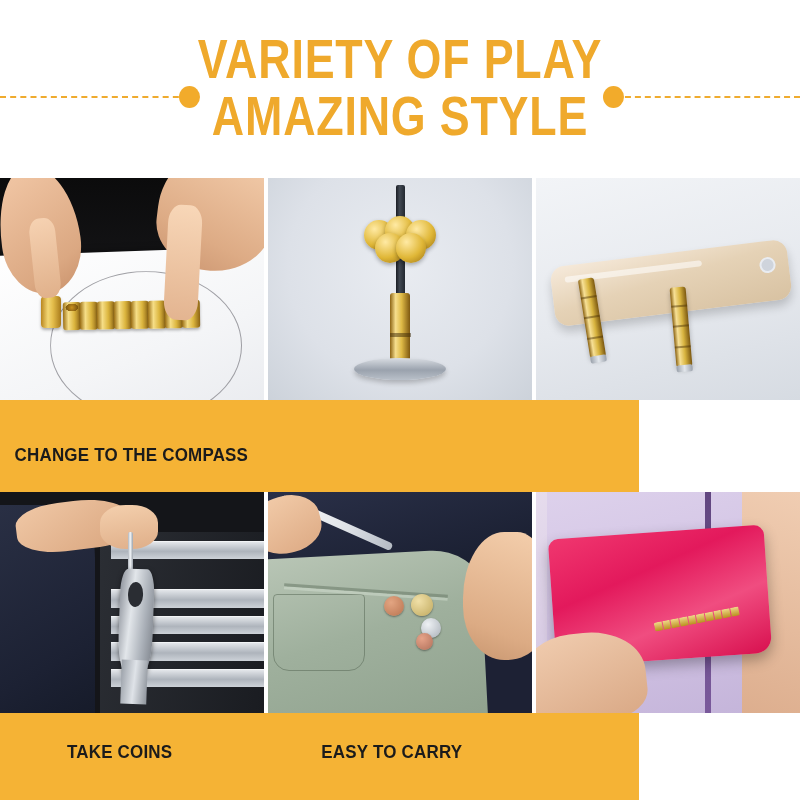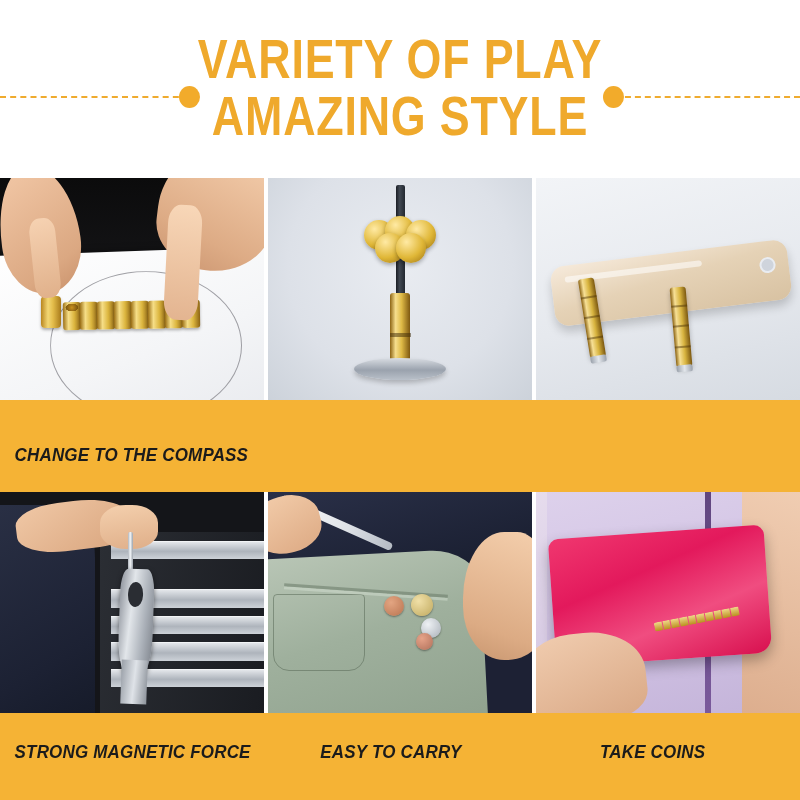--- a/index.html
+++ b/index.html
@@ -259,24 +259,23 @@
   .s6-hand   { position:absolute; left:-4%; bottom:-4%; width:46%; height:40%;
                background:linear-gradient(160deg,#f1cdb0,#d9a885);
                border-radius:40% 48% 30% 34%; transform:rotate(-6deg); }
   .s6-strapb { position:absolute; left:0; bottom:0; width:24%; height:26%;
                background:linear-gradient(150deg,#2a2630,#17141c); border-radius:0 22% 0 0; }
 
   
   .caption-bar {
     position: absolute;
     left: 0;
-    width: 800px;
+    width: 639px;
     background: #f5b335;
     display: flex;
-    font-style: italic;
   }
   .caption-bar.bar1 { top: 400px; height: 92px; }
   .caption-bar.bar2 { top: 713px; height: 87px; }
 
   .caption-cell {
     position: relative;
     width: 268px;
     height: 100%;
     display: flex;
     align-items: center;
@@ -448,24 +447,21 @@
             <div class="s6-clipseg"></div>
           </div>
         </div>
         <div class="s6-hand"></div>
       </div>
     </div>
 
   </div>
 
   <div class="caption-bar bar2">
-    <div class="caption-cell c1">
-      <span class="caption-text">STRONG MAGNETIC FORCE</span>
+    <div class="caption-cell c2">
+      <span class="caption-text">TAKE COINS</span>
     </div>
     <div class="caption-cell c3">
       <span class="caption-text">EASY TO CARRY</span>
     </div>
-    <div class="caption-cell c2">
-      <span class="caption-text">TAKE COINS</span>
-    </div>
   </div>
 
 </div>
 
 </body></html>

